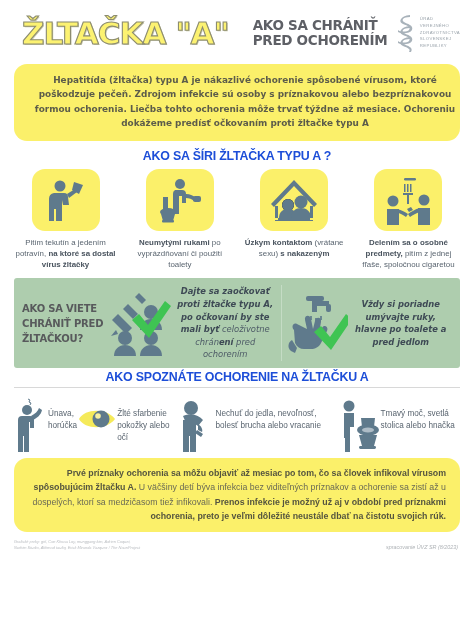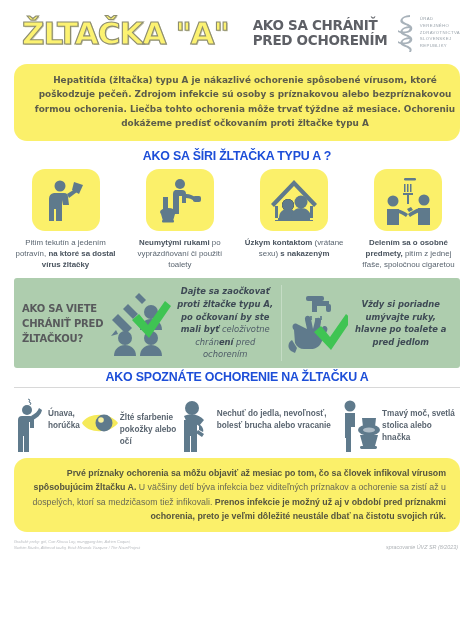--- a/index.html
+++ b/index.html
@@ -72,21 +72,21 @@
   .green-item { display: flex; align-items: center; flex: 1; font-style: italic; }
   .green-ico { width: 64px; height: 66px; flex: none; }
   .green-txt {
     font-size: 8.4px; line-height: 1.5; color: #4d5a66; text-align: center;
     padding: 0 3px; font-family: "DejaVu Sans", sans-serif;
   }
   .green-txt b { color: #3e4a55; }
   .g-divider { width: 1px; align-self: stretch; background: #c5dcc5; margin: 0 2px; }
 
   
-  .symptoms { display: flex; justify-content: space-between; padding: 5px 14px 0 14px; align-items: center; font-weight: bold; }
+  .symptoms { display: flex; justify-content: space-between; padding: 5px 14px 0 14px; align-items: flex-start; }
   .sym { display: flex; align-items: flex-start; }
   .sym-ico { flex: none; }
   .sym-txt { font-size: 8.2px; line-height: 1.45; color: #5a6570; padding-top: 12px; }
 
   
   .bottom-box {
     margin: 6px 14px 0 14px; background: #fbf06a; border-radius: 13px;
     padding: 8px 14px 9px 14px; text-align: right;
   }
   .bottom-box p { font-size: 8.8px; line-height: 1.62; color: #6a6a55; }

